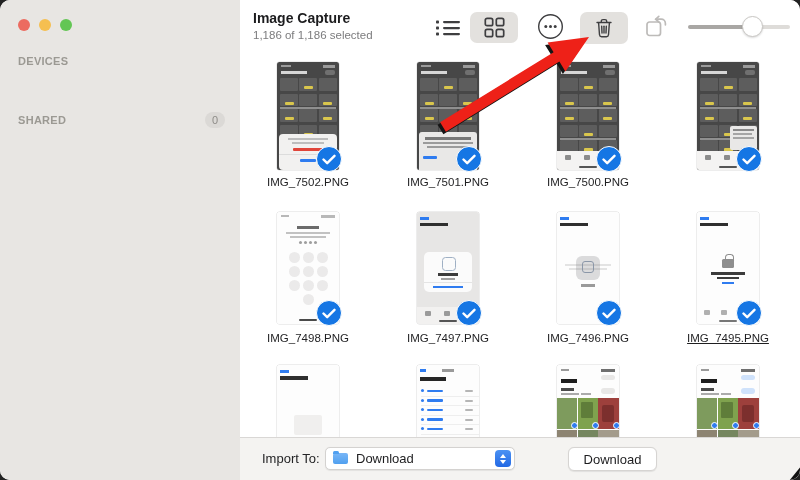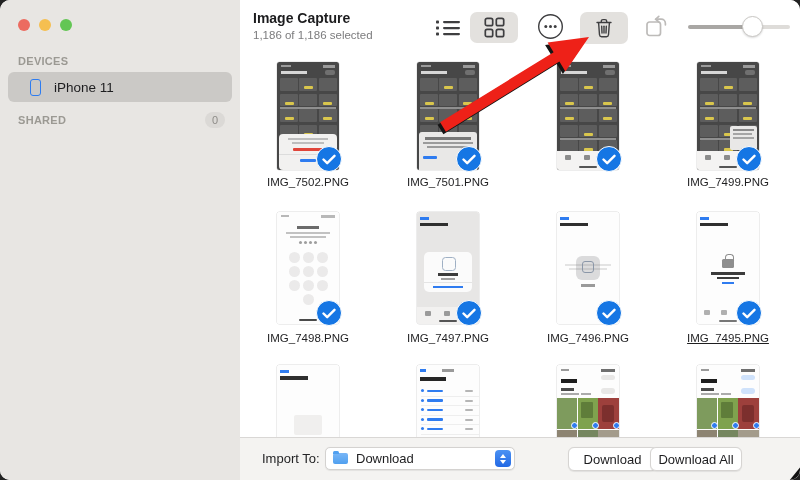--- a/index.html
+++ b/index.html
@@ -54,24 +54,20 @@
 
 <div class="window">
 
   <div class="sidebar">
     <div class="traffic">
       <div class="tl" style="background:#ec6b60"></div>
       <div class="tl" style="background:#f5bf50"></div>
       <div class="tl" style="background:#63c654"></div>
     </div>
     <div class="side-head" style="top:55px">DEVICES</div>
-    <div class="device-row">
-      <div class="phone-ic"></div>
-      <div class="device-label">iPhone 11</div>
-    </div>
     <div class="side-head" style="top:114px">SHARED</div>
     <div class="badge">0</div>
   </div>
 
   <div class="main-header">
     <div class="win-title">Image Capture</div>
     <div class="win-subtitle">1,186 of 1,186 selected</div>
 
     <div class="tb-btn" style="left:195px;top:17px;width:26px;height:20px">
       <svg width="24" height="17">
@@ -263,20 +259,21 @@
           <div style="position:absolute;left:27px;top:93px;width:6px;height:5px;background:#8c8c8c;border-radius:1px"></div>
           <div style="position:absolute;left:46px;top:93px;width:6px;height:5px;background:#8c8c8c;border-radius:1px"></div>
           <div style="position:absolute;left:22px;top:104px;width:18px;height:2px;background:#555;border-radius:1px"></div>
         </div>
         <div class="check" style="background:#1576e4">
           <svg width="14" height="11" viewBox="0 0 14 11">
             <path d="M1.5 5.5 L5.2 9.2 L12.5 1.8" fill="none" stroke="#fff" stroke-width="2.4" stroke-linecap="round" stroke-linejoin="round"></path>
           </svg>
         </div>
       </div>
+      <div class="fname" style="left: 278px; top: 120px;">IMG_7500.PNG</div>
       <div class="thumb" style="left: 457px; top: 6px; height: 108px;">
         <div class="art">
           <div style="position:absolute;left:0px;top:0px;width:62px;height:112px;background:#474747;border-radius:0px"></div>
           <div style="position:absolute;left:4px;top:3px;width:10px;height:2px;background:#9a9a9a;border-radius:0px"></div>
           <div style="position:absolute;left:46px;top:3px;width:12px;height:3px;background:#9a9a9a;border-radius:0px"></div>
           <div style="position:absolute;left:4px;top:9px;width:26px;height:3px;background:#d6d6d6;border-radius:0px"></div>
           <div style="position:absolute;left:48px;top:8px;width:10px;height:5px;background:#707070;border-radius:2px"></div>
           <div style="position:absolute;left:3px;top:16px;width:18px;height:12.6px;background:#5d5d5d;border-radius:1px"></div>
           <div style="position:absolute;left:22.3px;top:16px;width:18px;height:12.6px;background:#5d5d5d;border-radius:1px"></div>
           <div style="position:absolute;left:26.8px;top:24px;width:9px;height:3.2px;background:#d9c64d;border-radius:1px"></div>
@@ -310,21 +307,20 @@
           <div style="position:absolute;left:27px;top:93px;width:6px;height:5px;background:#8c8c8c;border-radius:1px"></div>
           <div style="position:absolute;left:46px;top:93px;width:6px;height:5px;background:#8c8c8c;border-radius:1px"></div>
           <div style="position:absolute;left:22px;top:104px;width:18px;height:2px;background:#555;border-radius:1px"></div>
         </div>
         <div class="check" style="background:#1576e4">
           <svg width="14" height="11" viewBox="0 0 14 11">
             <path d="M1.5 5.5 L5.2 9.2 L12.5 1.8" fill="none" stroke="#fff" stroke-width="2.4" stroke-linecap="round" stroke-linejoin="round"></path>
           </svg>
         </div>
       </div>
-      <div class="fname" style="left: 418px; top: 120px;">IMG_7499.PNG</div>
       <div class="thumb" style="left: 37px; top: 156px; height: 112px;">
         <div class="art">
           <div style="position:absolute;left:0px;top:0px;width:62px;height:112px;background:#fdfdfd;border-radius:0px"></div>
           <div style="position:absolute;left:4px;top:3px;width:8px;height:2px;background:#b8b8b8;border-radius:0px"></div>
           <div style="position:absolute;left:44px;top:3px;width:14px;height:2.5px;background:#b8b8b8;border-radius:0px"></div>
           <div style="position:absolute;left:20px;top:14px;width:22px;height:3px;background:#6b6b6b;border-radius:0px"></div>
           <div style="position:absolute;left:9px;top:20px;width:44px;height:2px;background:#c2c2c2;border-radius:0px"></div>
           <div style="position:absolute;left:13px;top:23.5px;width:36px;height:2px;background:#c2c2c2;border-radius:0px"></div>
           <div style="position:absolute;left:22px;top:29px;width:2.5px;height:2.5px;background:#9e9e9e;border-radius:1.5px"></div>
           <div style="position:absolute;left:27px;top:29px;width:2.5px;height:2.5px;background:#9e9e9e;border-radius:1.5px"></div>
@@ -501,21 +497,20 @@
     <div class="imp-label">Import To:</div>
     <div class="dest-select" title="Pictures">
       <div class="folder"></div>
       <div class="dest-text">Download</div>
       <div class="stepper">
         <div class="tri-up"></div>
           <div class="tri-dn"></div>
       </div>
     </div>
     <div class="btn" style="left:328px;width:89px">Download</div>
-    <div class="btn" style="left:410px;width:92px">Download All</div>
   </div>
 
   <svg class="arrow-layer">
     <polygon points="443.4,134.2 556.9,64.1 562.9,73.9 586.5,39.5 545.1,44.9 551.1,54.7 437.6,124.8" fill="#151515"></polygon>
     <polygon points="445.9,131.7 559.4,61.6 565.4,71.4 589,37 547.6,42.4 553.6,52.2 440.1,122.3" fill="#ee2118"></polygon>
   </svg>
 
   <div class="cursor-frag"></div>
 </div>
 

